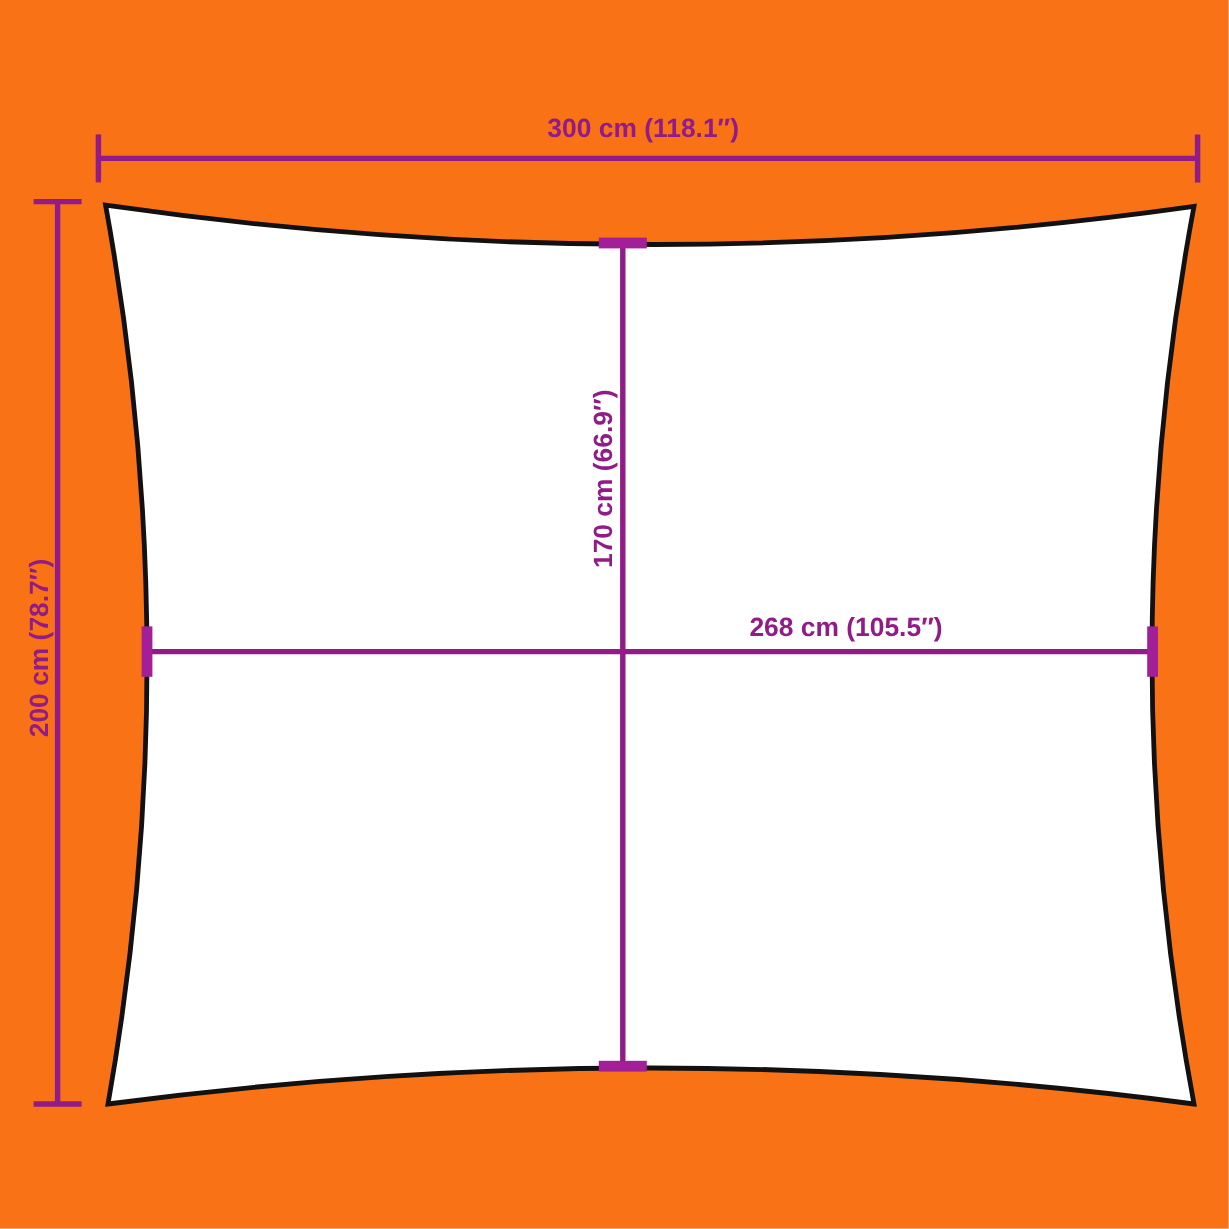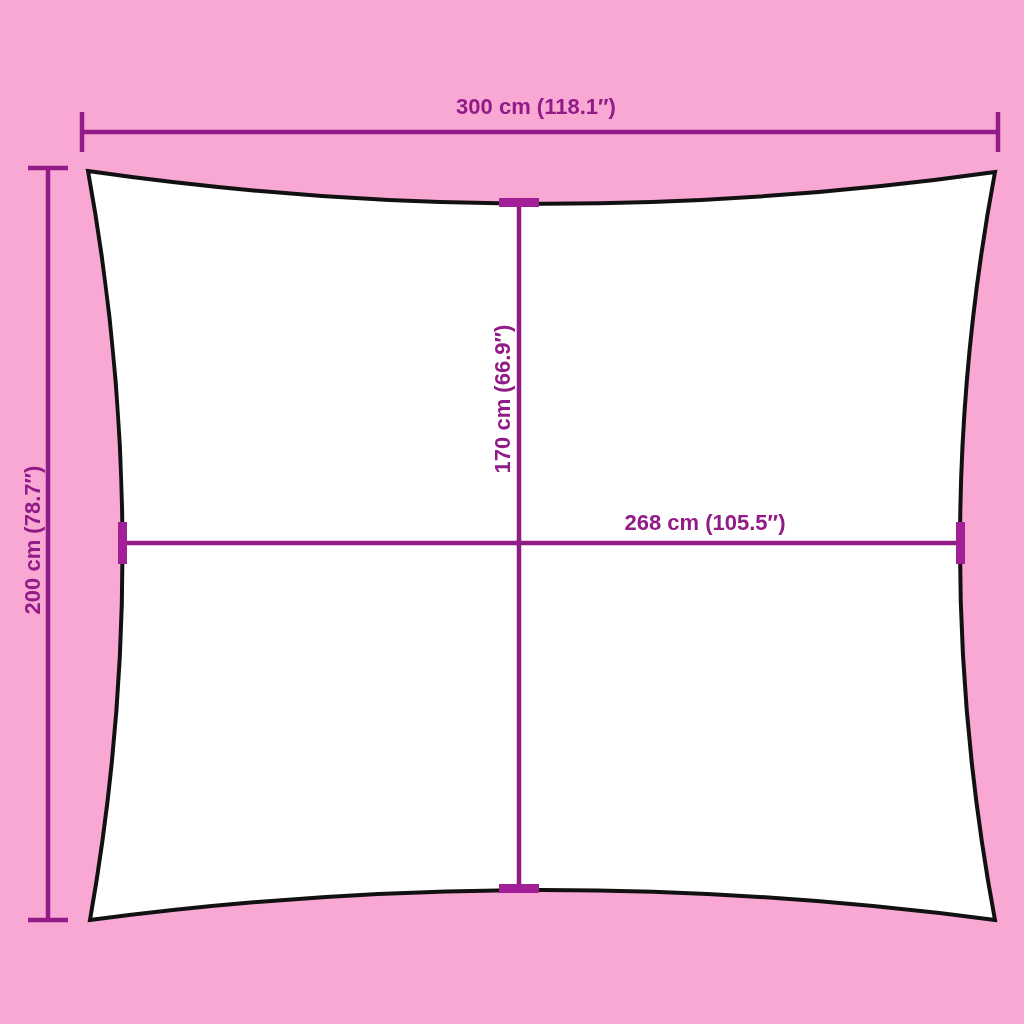--- a/index.html
+++ b/index.html
@@ -4,21 +4,21 @@
 <style>
   html, body {
     margin: 0;
     padding: 0;
     background: #ffffff;
   }
   .stage {
     position: relative;
     width: 1024px;
     height: 1024px;
-    background: #f9a8d4;
+    background: #f97316;
     overflow: hidden;
   }
   svg { display: block; }
   .sail {
     fill: #ffffff;
     stroke: #111111;
     stroke-width: 4;
     stroke-linejoin: miter;
   }
   .dim-line {

